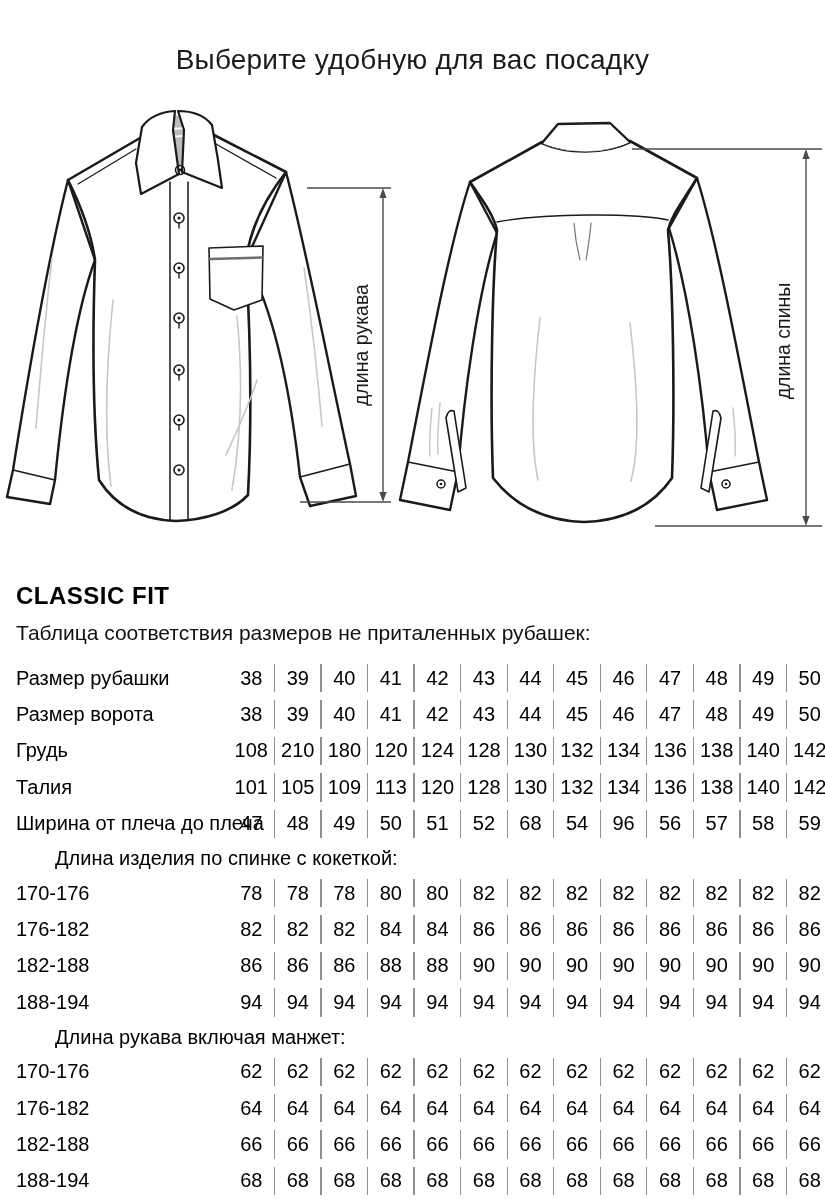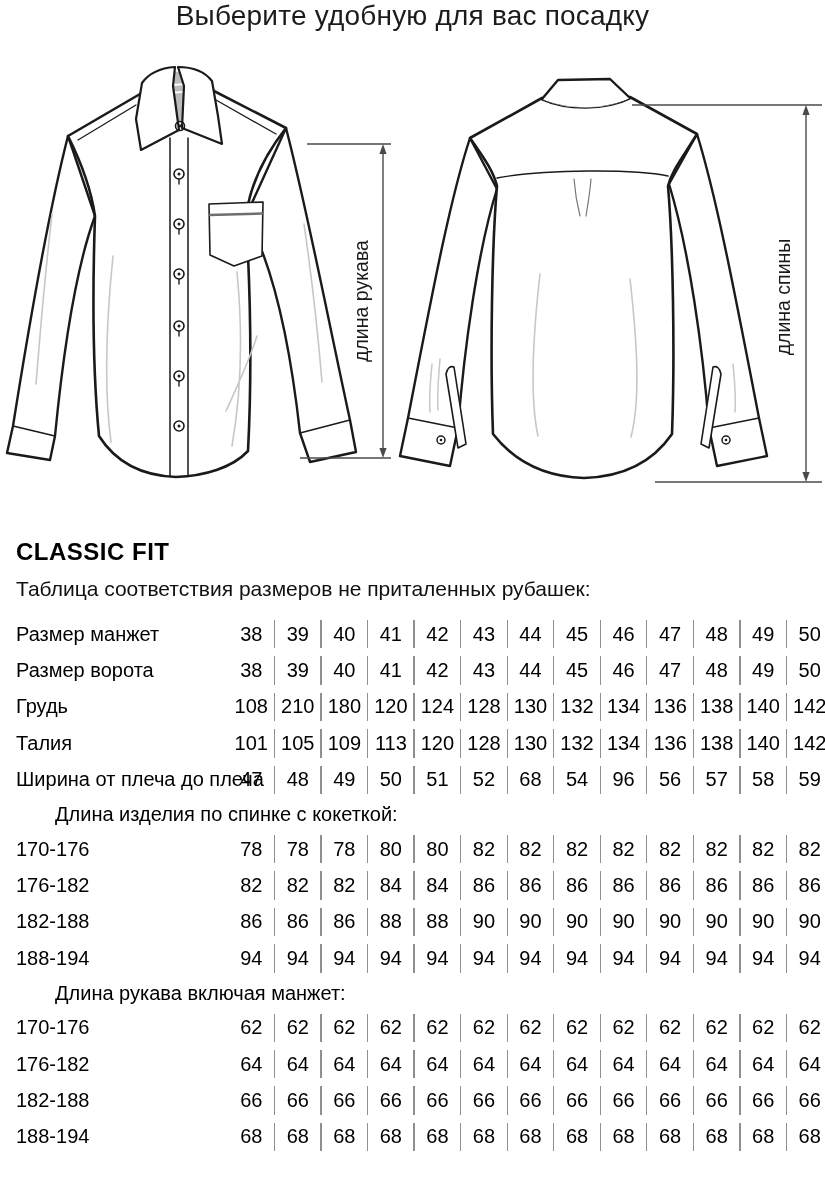--- a/index.html
+++ b/index.html
@@ -1,21 +1,21 @@
 <!DOCTYPE html>
 <html><head>
 <meta charset="utf-8">
 <style>
   html,body{margin:0;padding:0;background:#fff;}
   body{
     width:825px;height:1200px;overflow:hidden;position:relative;
     font-family:"Liberation Sans", sans-serif;color:#000;
   }
   .title{
-    margin:0;text-align:center;
+    margin:0;padding-top:44px;text-align:center;
     font-size:28px;line-height:32px;font-weight:400;color:#1b1b1b;letter-spacing:.2px;
   }
   .diagram{position:relative;width:825px;height:430px;margin-top:32px;}
   .diagram svg{display:block;}
   .content{margin:0;padding-left:8px;}
   .fit-heading{
     margin:44px 0 0 8px;font-size:24px;line-height:28px;font-weight:700;letter-spacing:.5px;color:#000;
   }
   .subtitle{
     margin:10px 0 0 8px;font-size:21px;line-height:26px;font-weight:400;color:#111;
@@ -148,21 +148,21 @@
         <text transform="translate(790,233) rotate(-90)" text-anchor="middle" font-size="19.5" fill="#1a1a1a" stroke="none" font-family="Liberation Sans, sans-serif">длина спины</text>
       </g>
     </svg>
   </div>
 
   <div class="content">
     <h2 class="fit-heading">CLASSIC FIT</h2>
     <p class="subtitle">Таблица соответствия размеров не приталенных рубашек:</p>
     <div class="size-table">
         <div class="trow">
-          <div class="tlabel">Размер манжет</div>
+          <div class="tlabel">Размер рубашки</div>
           <div class="tval nodiv">38</div>
           <div class="tval">39</div>
           <div class="tval">40</div>
           <div class="tval">41</div>
           <div class="tval">42</div>
           <div class="tval">43</div>
           <div class="tval">44</div>
           <div class="tval">45</div>
           <div class="tval">46</div>
           <div class="tval">47</div>

